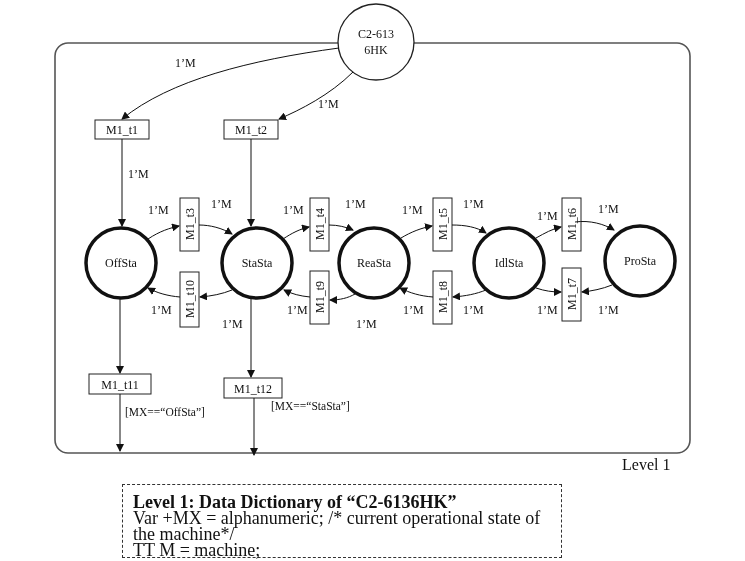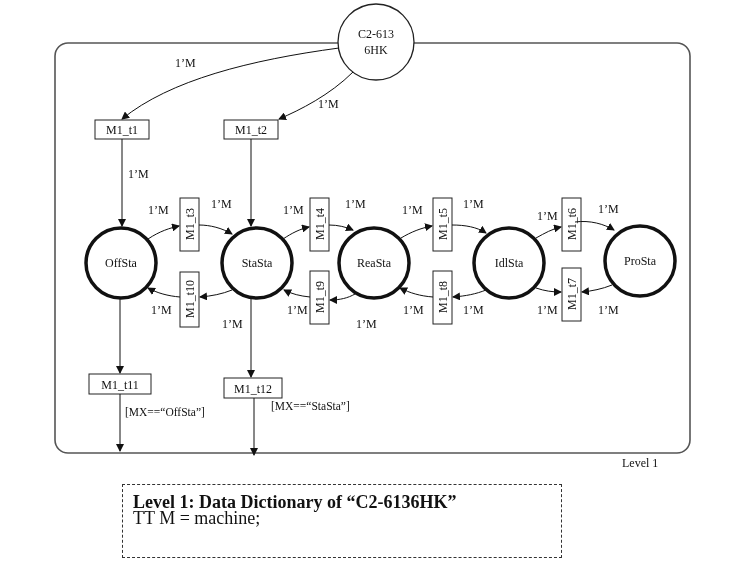--- a/index.html
+++ b/index.html
@@ -5,21 +5,21 @@
   html, body { margin: 0; padding: 0; background: #ffffff; }
   body { width: 745px; height: 561px; position: relative; overflow: hidden;
          font-family: "Liberation Serif", "DejaVu Serif", serif; color: #111; }
   svg { position: absolute; left: 0; top: 0; }
   .lbl { font-family: "Liberation Serif", "DejaVu Serif", serif; font-size: 12px; fill: #111; }
   .place-lbl { font-size: 12px; }
   .dict { position: absolute; left: 122px; top: 484px; width: 440px; height: 74px;
           border: 1px dashed #333; box-sizing: border-box; padding: 9px 0 0 10px;
           font-size: 18px; line-height: 16px; }
   .dict .title { font-weight: bold; }
-  .level { position: absolute; left: 622px; top: 456px; font-size: 12px; }
+  .level { position: absolute; left: 622px; top: 456px; font-size: 16px; }
 </style>
 </head>
 <body>
 
 <svg width="745" height="561" viewBox="0 0 745 561">
   <defs>
     <marker id="ah" markerWidth="8" markerHeight="8" refX="7" refY="4" orient="auto" markerUnits="userSpaceOnUse">
       <path d="M0,0 L8,4 L0,8 Z" fill="#111"></path>
     </marker>
   </defs>
@@ -135,14 +135,15 @@
   <line x1="254" y1="398" x2="254" y2="455" stroke="#111" stroke-width="1" marker-end="url(#ah)"></line>
 
   <text class="lbl" x="125" y="416" style="font-size:11.5px">[MX==“OffSta”]</text>
   <text class="lbl" x="271" y="410" style="font-size:11.5px">[MX==“StaSta”]</text>
 </svg>
 
 <div class="level">Level 1</div>
 
 <div class="dict">
   <div class="title">Level 1: Data Dictionary of  “C2-6136HK”</div>
+  <div>Var +MX = alphanumeric; /* current operational state of the machine*/</div>
   <div>TT M = machine;</div>
 </div>
 
 </body></html>

